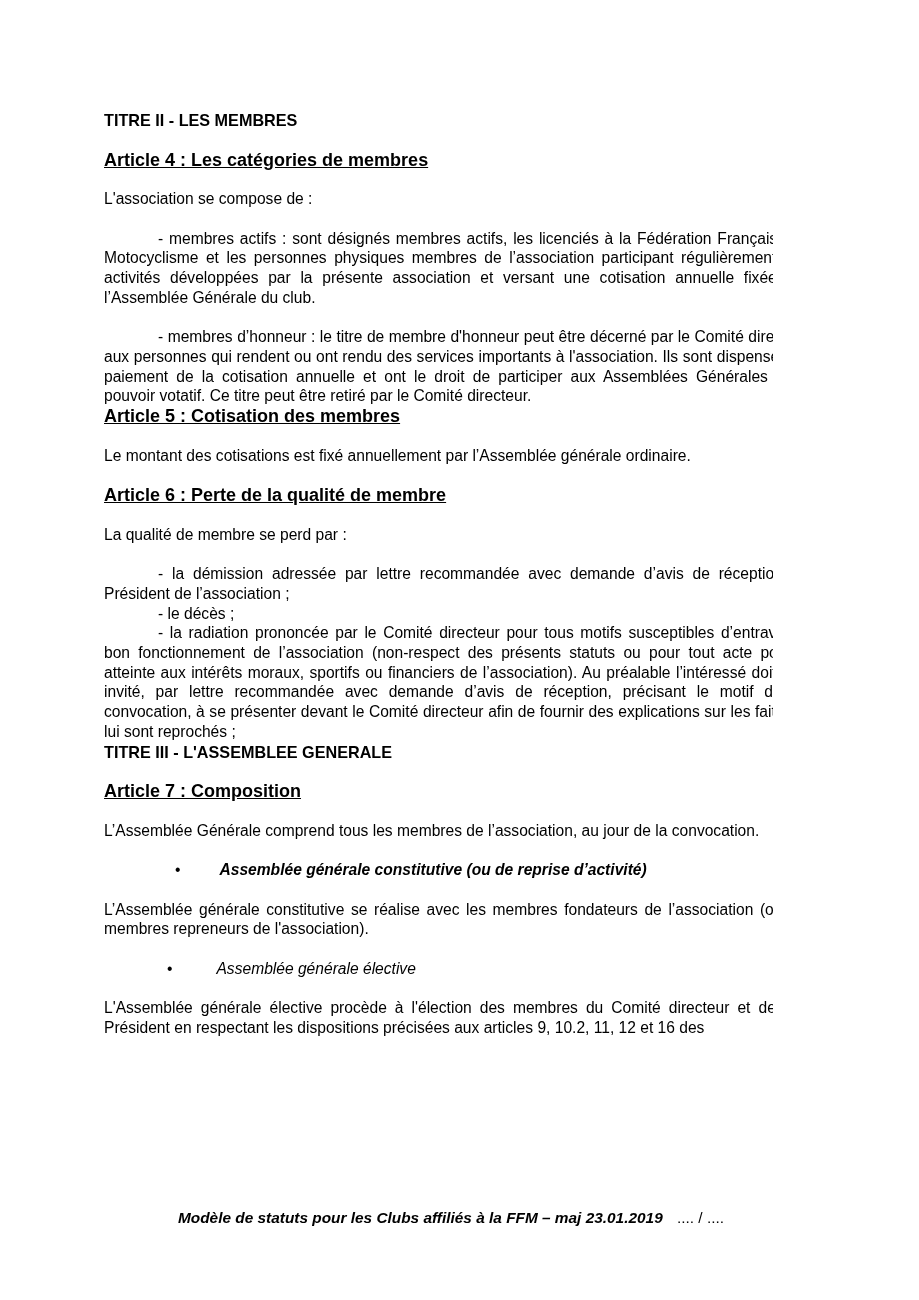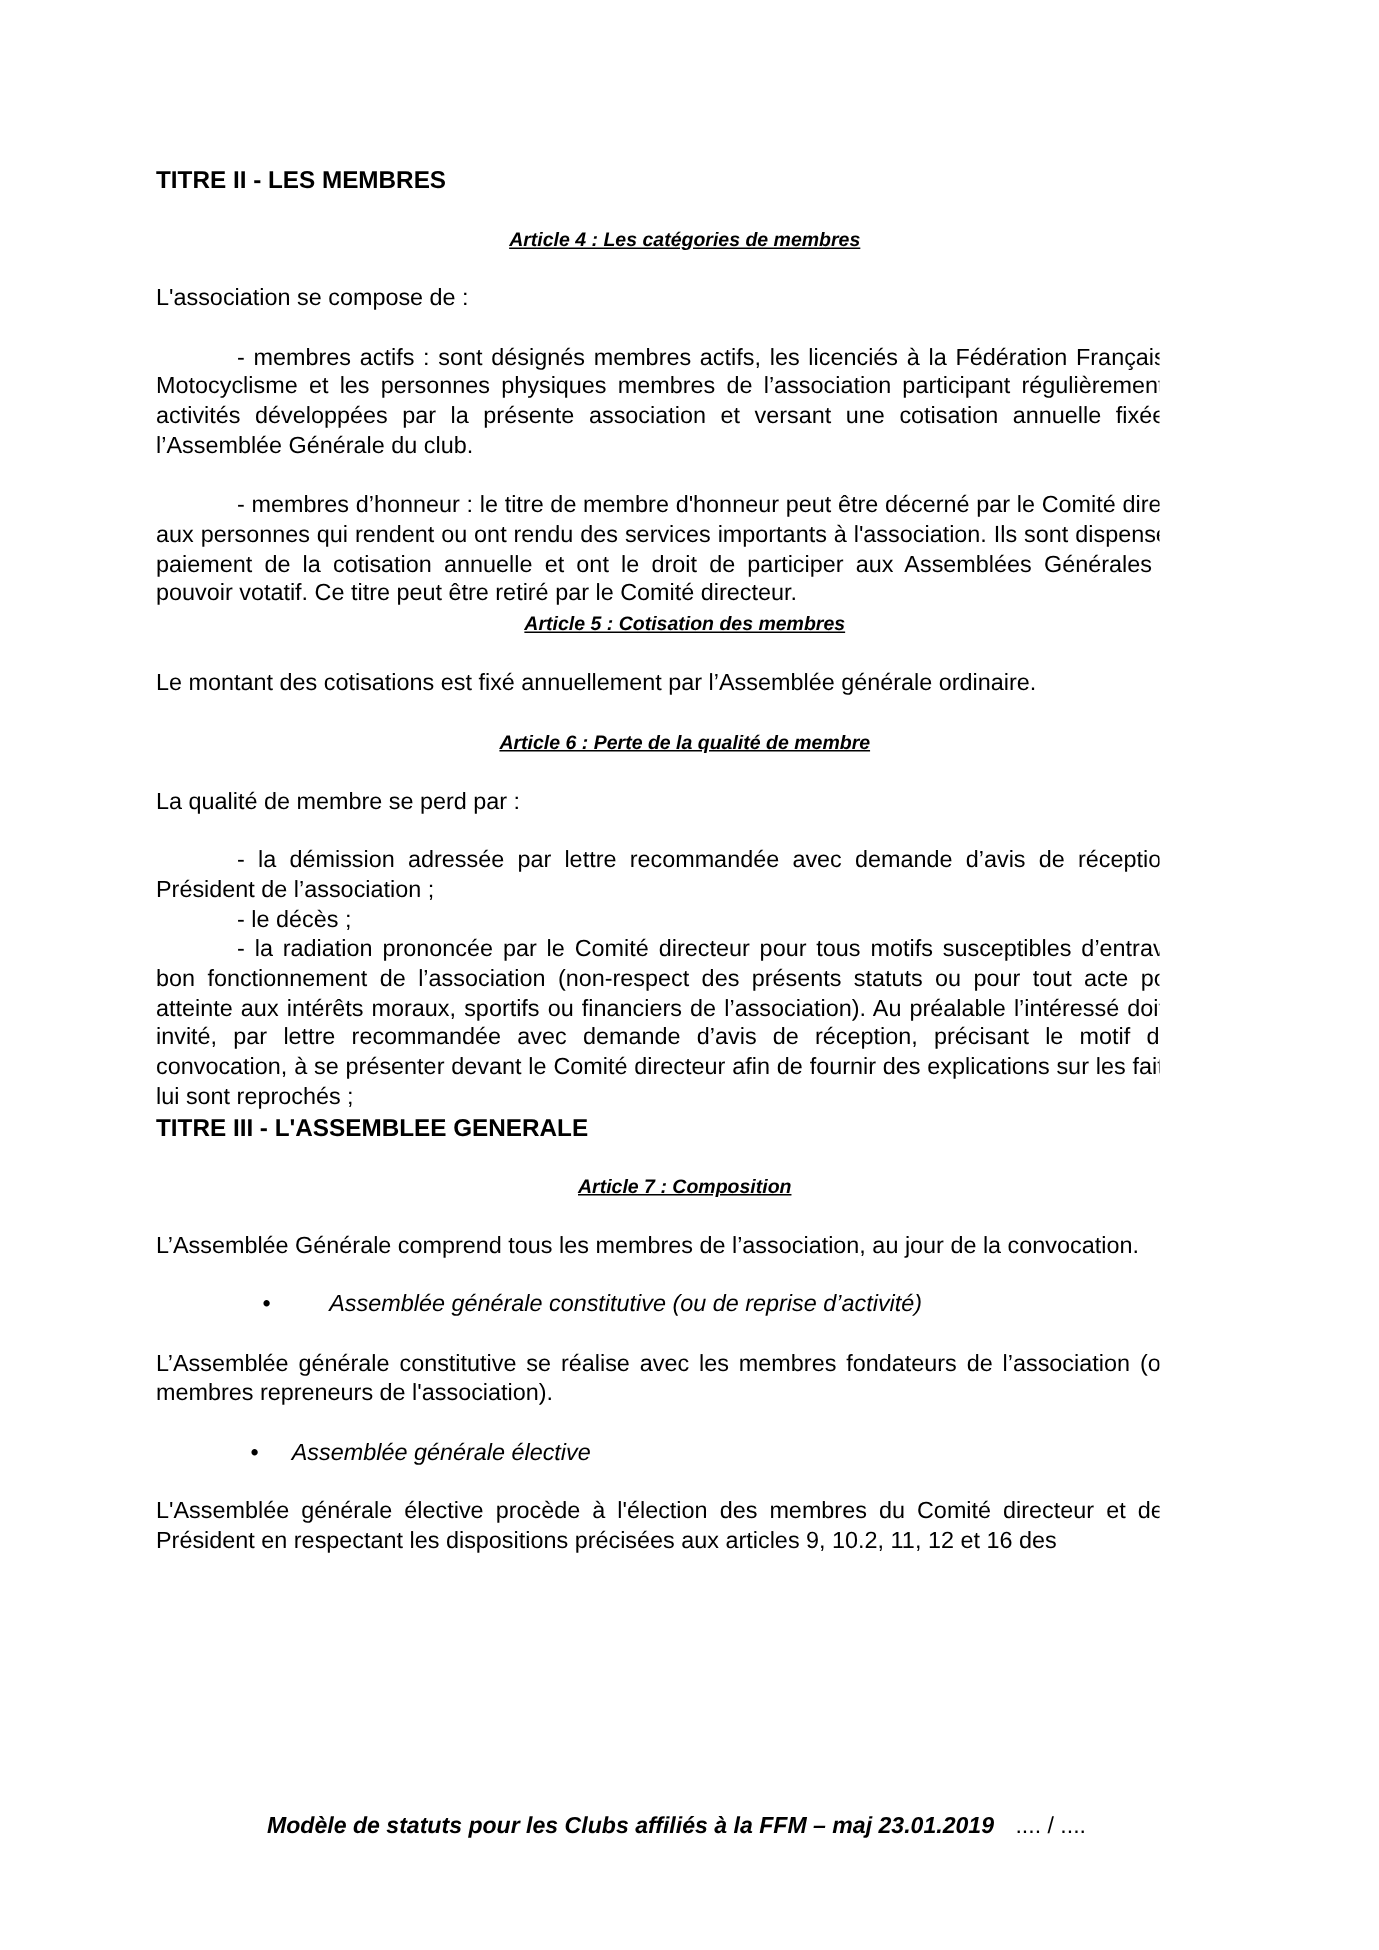--- a/index.html
+++ b/index.html
@@ -29,25 +29,24 @@
     margin: 0 0 19.7px 0;
   }
   p.titre {
     font-weight: bold;
     font-size: 16.2px;
     line-height: 20px;
     text-align: left;
   }
   p.article {
     font-weight: bold;
-    font-style: italic;
     text-decoration: underline;
-    font-size: 13px;
+    font-size: 18px;
     line-height: 20px;
-    text-align: center;
+    text-align: left;
   }
   .indent {
     text-indent: 54px;
   }
   .tight {
     margin-bottom: 0 !important;
   }
   .before-title {
     margin-top: 19.7px;
   }
@@ -58,23 +57,23 @@
     text-align: left;
   }
   .bullet-item .dot {
     flex: 0 0 auto;
     font-size: 15.6px;
   }
   .bullet-item .bullet-text {
     font-style: italic;
   }
   .bullet-1 { padding-left: 71px; }
-  .bullet-1 .bullet-text { margin-left: 39px; }
+  .bullet-1 .bullet-text { margin-left: 39px; font-weight: bold; }
   .bullet-2 { padding-left: 63px; }
-  .bullet-2 .bullet-text { margin-left: 22px; }
+  .bullet-2 .bullet-text { margin-left: 44px; }
   .footer {
     position: absolute;
     left: 104px;
     right: 49px;
     top: 1208px;
     display: flex;
     justify-content: center;
     align-items: flex-start;
     font-size: 15.4px;
     line-height: 20px;

